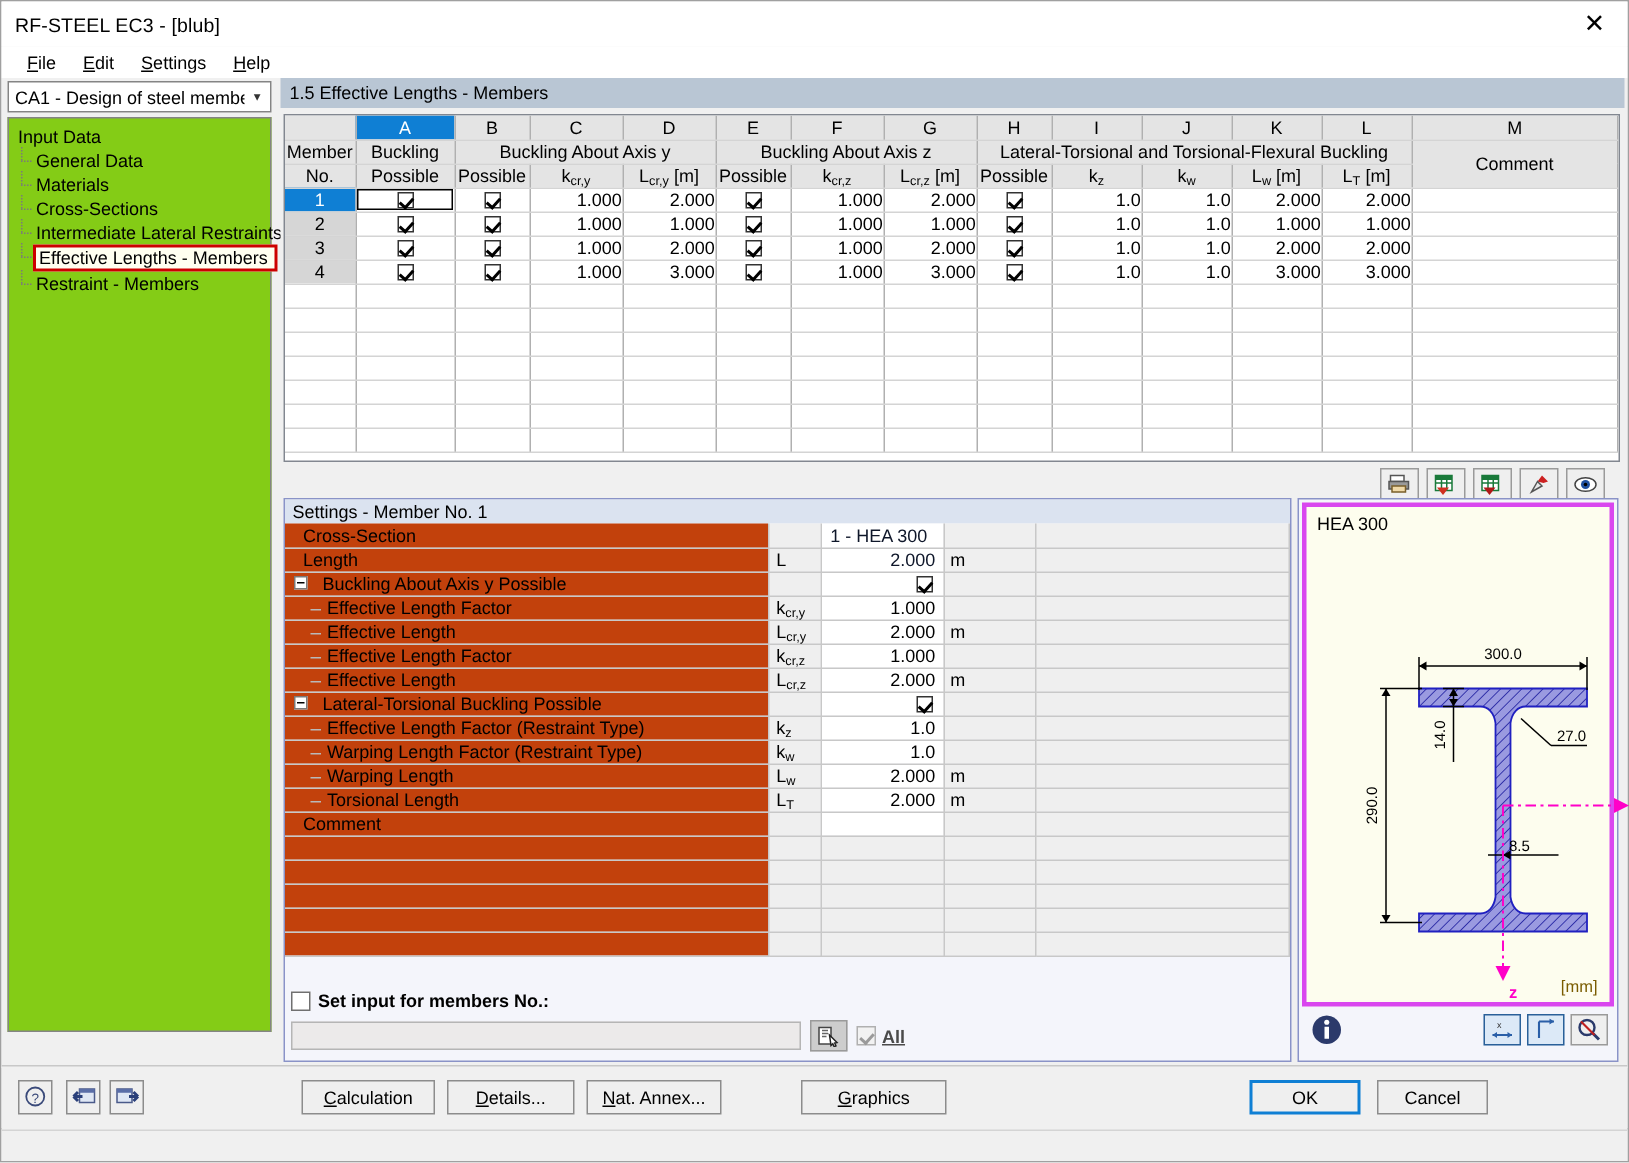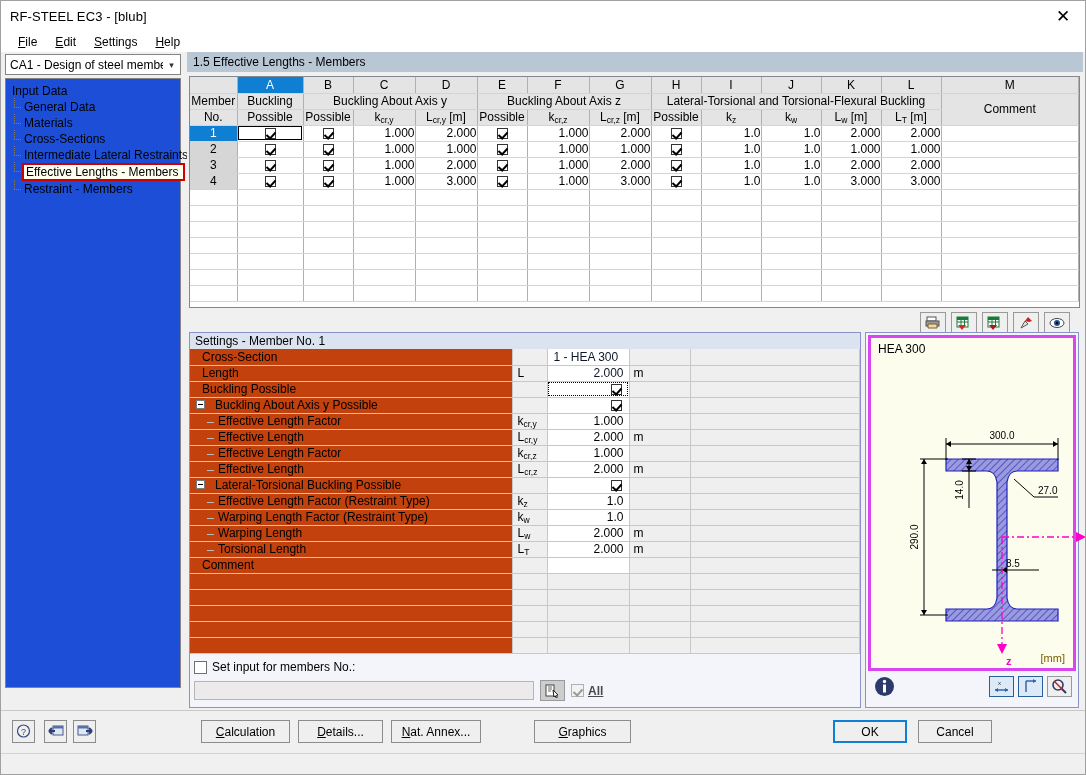--- a/index.html
+++ b/index.html
@@ -65,21 +65,21 @@
     flex: 1; padding-left: 4px; white-space: nowrap;
     overflow: hidden; text-overflow: clip;
   }
   .combo .arrow {
     width: 17px; text-align: center; font-size: 9px;
     color: #333; font-family: "DejaVu Sans", sans-serif;
   }
   .tree {
     margin-top: 3px;
     width: 176px; height: 610px;
-    background: #1d4ed8;
+    background: #84cc16;
     border: 1px solid #848484;
     padding: 4px 0 0 4px;
     position: relative;
   }
   .tree .node {
     font-size: 12px; line-height: 16px;
     white-space: nowrap; position: relative;
     padding-left: 0;
   }
   .tree .root { padding-left: 2px; }
@@ -232,21 +232,21 @@
   }
   .expander:before {
     content: ""; position: absolute; left: 1px; top: 3px;
     width: 5px; border-top: 1px solid #000;
   }
 
   
   .setinput {
     position: absolute; left: 4px; bottom: 6px; width: 660px;
   }
-  .setrow1 { display: flex; align-items: center; gap: 5px; height: 18px; }
+  .setrow1 { display: flex; align-items: center; gap: 5px; height: 18px; font-weight: bold; }
   .cbox {
     width: 13px; height: 13px; border: 1px solid #707070; background: #fff;
   }
   .setrow2 { display: flex; align-items: center; gap: 6px; margin-top: 4px; }
   .memfield {
     width: 340px; height: 19px;
     border: 1px solid #b5b5b5; background: #eceaea;
   }
   .pickbtn {
     width: 25px; height: 21px; border: 1px solid #9a9a9a;
@@ -675,27 +675,20 @@
                 <td class="ext"></td>
               </tr>
               <tr>
                 <td class="lbl"><span class="lvl1">Length</span></td>
                 <td class="sym">L</td>
                 <td class="val grey">2.000</td>
                 <td class="unit">m</td>
                 <td class="ext"></td>
               </tr>
               <tr>
-                <td class="lbl"><span class="lvl1">Buckling Possible</span></td>
-                <td class="sym"></td>
-                <td class="val focus" style="text-align: right; padding-right: 7px;"><span class="chk"></span></td>
-                <td class="unit"></td>
-                <td class="ext"></td>
-              </tr>
-              <tr>
                 <td class="lbl"><span class="expander"></span><span class="lvl1">Buckling About Axis y Possible</span></td>
                 <td class="sym"></td>
                 <td class="val" style="text-align: right; padding-right: 7px;"><span class="chk"></span></td>
                 <td class="unit"></td>
                 <td class="ext"></td>
               </tr>
               <tr>
                 <td class="lbl"><span class="lvl2">Effective Length Factor</span></td>
                 <td class="sym">k<sub>cr,y</sub></td>
                 <td class="val">1.000</td>

